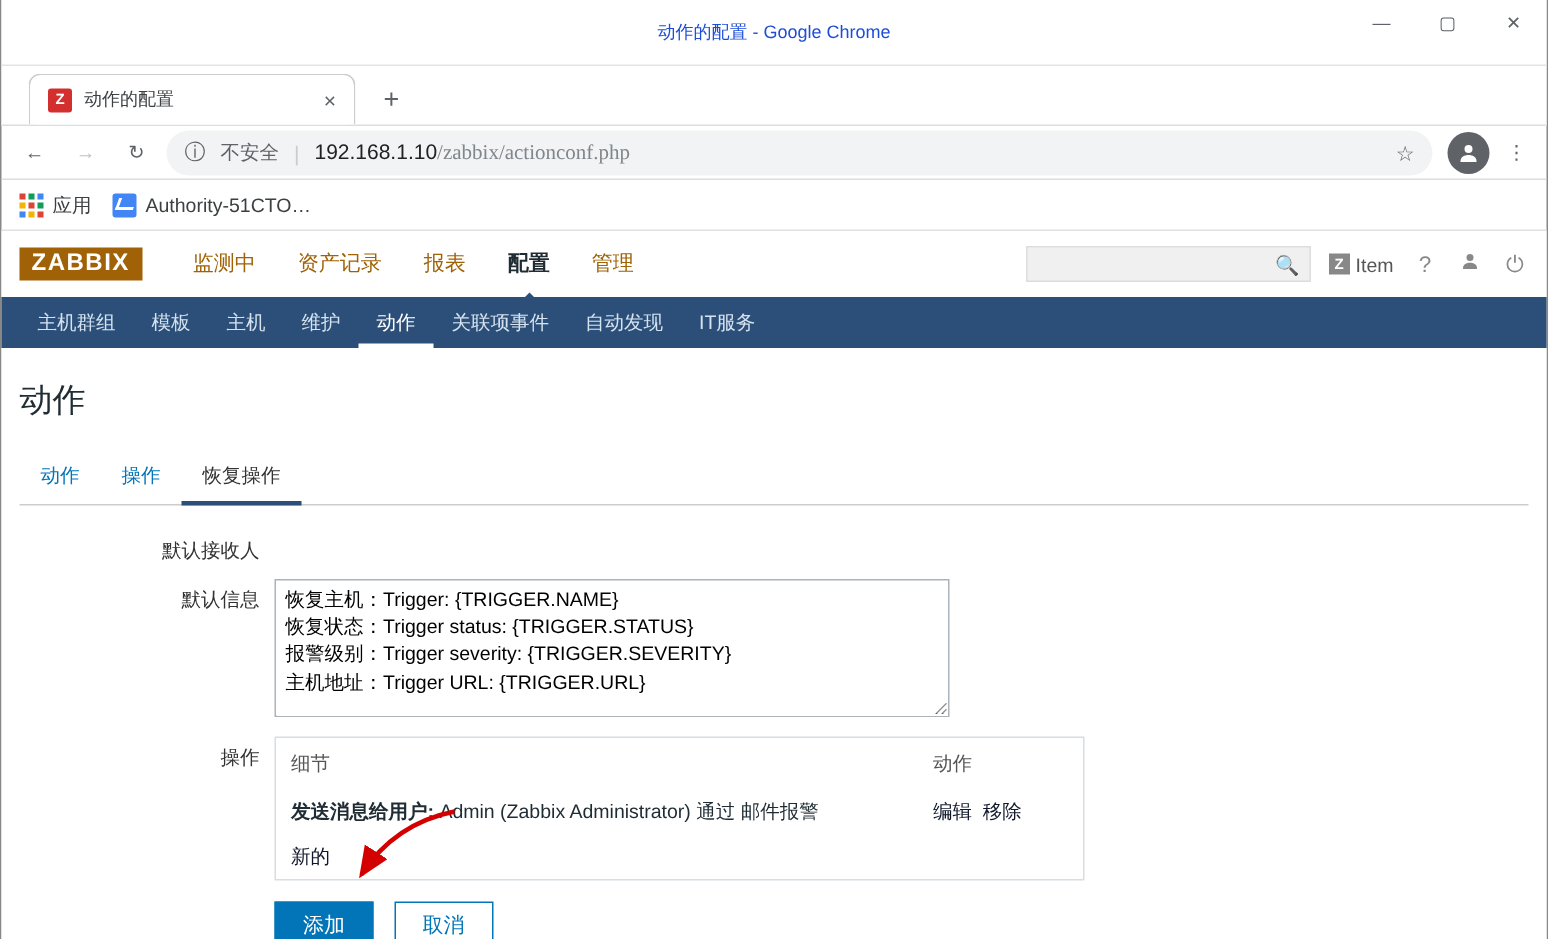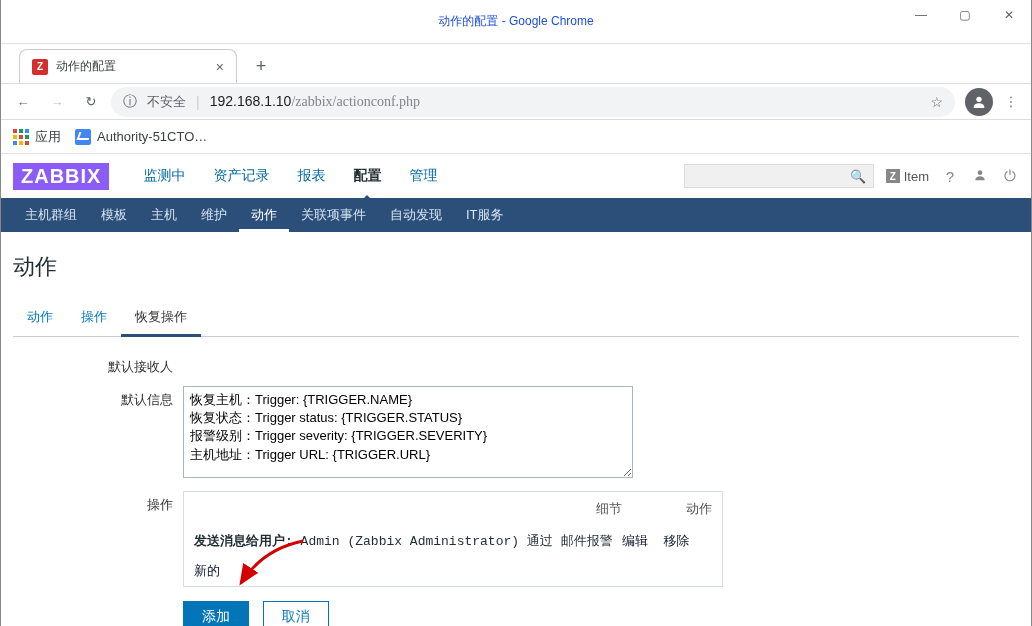--- a/index.html
+++ b/index.html
@@ -37,23 +37,23 @@
   .apps-grid span:nth-child(7){background:#4285f4;}
   .apps-grid span:nth-child(8){background:#f4b400;}
   .apps-grid span:nth-child(9){background:#db4437;}
   .bm-label { font-size:13px; color:#3c4043; }
   .bm-item { display:flex; align-items:center; gap:6px;}
   .bm-fav { width:16px; height:16px; background:#4285f4; border-radius:2px; position:relative;}
   .bm-fav::after{content:""; position:absolute; left:3px; top:3px; width:10px; height:6px; border-left:2px solid #fff; border-bottom:2px solid #fff; transform:skewX(-20deg);}
   
   .page { border-left:1px solid #888; border-right:1px solid #888; }
   .zbx-header { height:44px; background:#fff; display:flex; align-items:center; padding:0 12px; }
-  .zbx-logo { background:#8b5cf6; color:#fff; font-weight:bold; font-size:20px; letter-spacing:1px; padding:2px 8px; font-family: Arial; }
+  .zbx-logo { background:#a16207; color:#fff; font-weight:bold; font-size:16px; letter-spacing:1px; padding:2px 8px; font-family: Arial; }
   .zbx-mainnav { display:flex; margin-left:20px; }
-  .zbx-mainnav a { padding:10px 14px; color:#0369a1; text-decoration:none; font-size:14px; position:relative;}
+  .zbx-mainnav a { padding:10px 14px; color:#a16207; text-decoration:none; font-size:14px; position:relative;}
   .zbx-mainnav a.active { color:#1f2c33; font-weight:600;}
   .zbx-mainnav a.active::after { content:""; position:absolute; left:50%; bottom:-6px; transform:translateX(-50%); border:6px solid transparent; border-bottom-color:#2c4f7a; z-index:2;}
   .zbx-right { margin-left:auto; display:flex; align-items:center; gap:12px;}
   .zbx-search { width:190px; height:24px; background:#f0f0f0; border:1px solid #ddd; display:flex; align-items:center; padding:0 6px;}
   .zbx-search input { border:none; outline:none; background:transparent; flex:1; font-size:12px;}
   .zbx-search .mag { color:#888; }
   .share { display:flex; align-items:center; gap:4px; color:#555; font-size:13px;}
   .share .z { background:#888; color:#fff; width:14px; height:14px; font-size:10px; font-weight:bold; display:flex;align-items:center;justify-content:center;}
   .hdr-ico { color:#888; font-size:15px; width:18px; text-align:center;}
   .zbx-subnav { background:#2c4f7a; display:flex; padding:0 12px; }
@@ -64,24 +64,24 @@
   .tabs3 { border-bottom:1px solid #ccc; display:flex; }
   .tabs3 a { padding:8px 14px; font-size:13px; color:#0275b8; text-decoration:none; }
   .tabs3 a.active { color:#333; border-bottom:3px solid #2c4f7a; margin-bottom:-1px;}
   .form { padding-top:16px; }
   .form-row { display:flex; margin-bottom:10px; }
   .form-label { width:170px; text-align:right; padding-right:10px; padding-top:5px; color:#333; font-size:13px;}
   .form-field { }
   .txt { width:450px; border:1px solid #a9b4bd; padding:4px 6px; font-size:13px; font-family:inherit;}
   textarea.txt { height:92px; resize:both; line-height:1.4; }
   .ops-table { border:1px solid #d8dde2; width:540px; }
-  .ops-table .hdr { display:flex; padding:8px 10px; color:#555; font-size:13px;text-align:right;}
+  .ops-table .hdr { display:flex; padding:8px 10px; color:#555; font-size:13px;}
   .ops-table .col1 { flex:1;}
   .ops-table .col2 { width:90px;}
-  .ops-table .row { display:flex; padding:6px 10px; font-size:13px;font-family:Liberation Mono, monospace;}
+  .ops-table .row { display:flex; padding:6px 10px; font-size:13px;}
   .link { color:#0f172a; cursor:pointer;text-align:right; }
   .ops-table .newrow { padding:6px 10px;}
   .btns { margin-top:14px; }
   .btn { display:inline-block; padding:6px 18px; font-size:14px; border:1px solid #0275b8; cursor:pointer;}
   .btn.primary { background:#0275b8; color:#fff;}
   .btn.secondary { background:#fff; color:#0275b8; margin-left:10px;}
   .arrow-annot { position:absolute; }
   .content-wrap { position:relative; }
 </style>
 </head>

